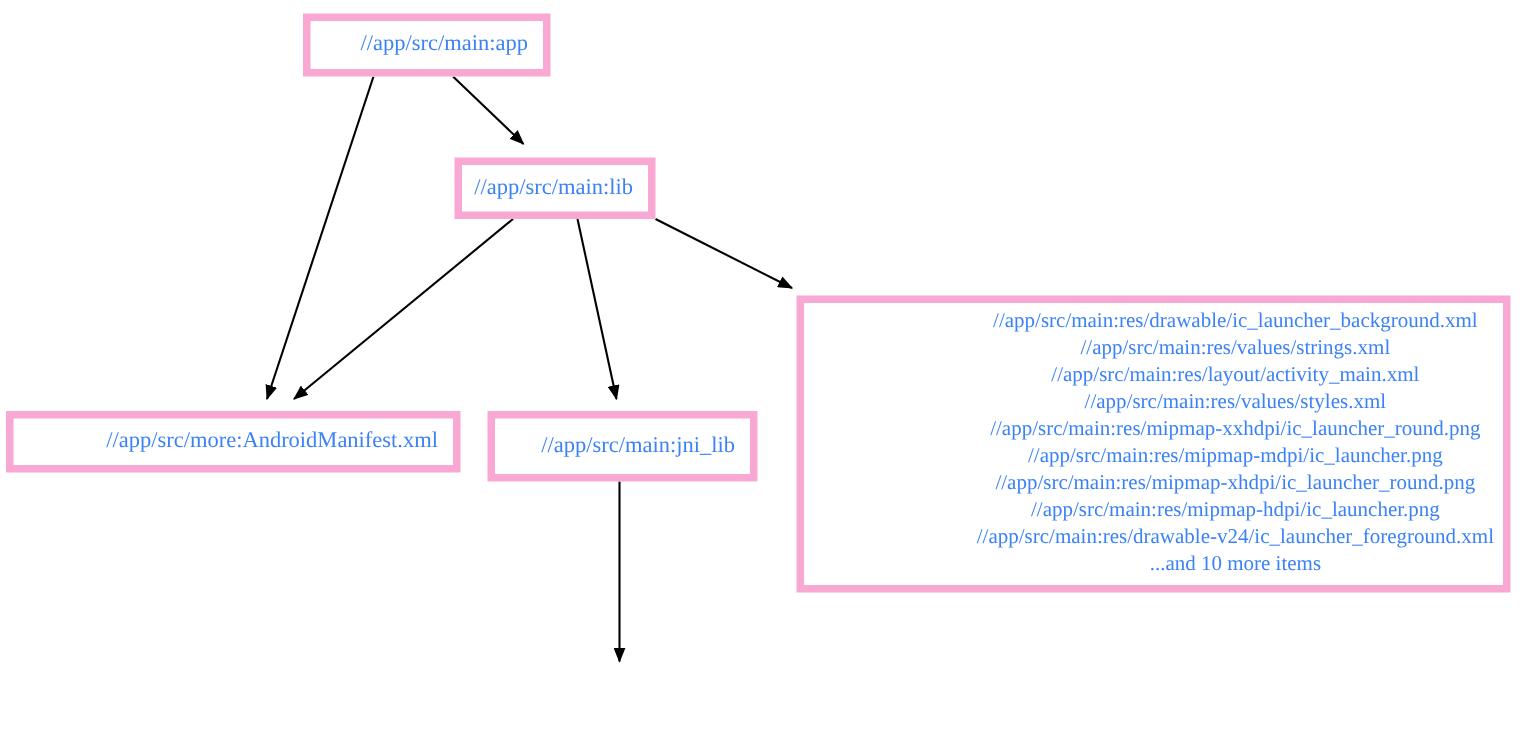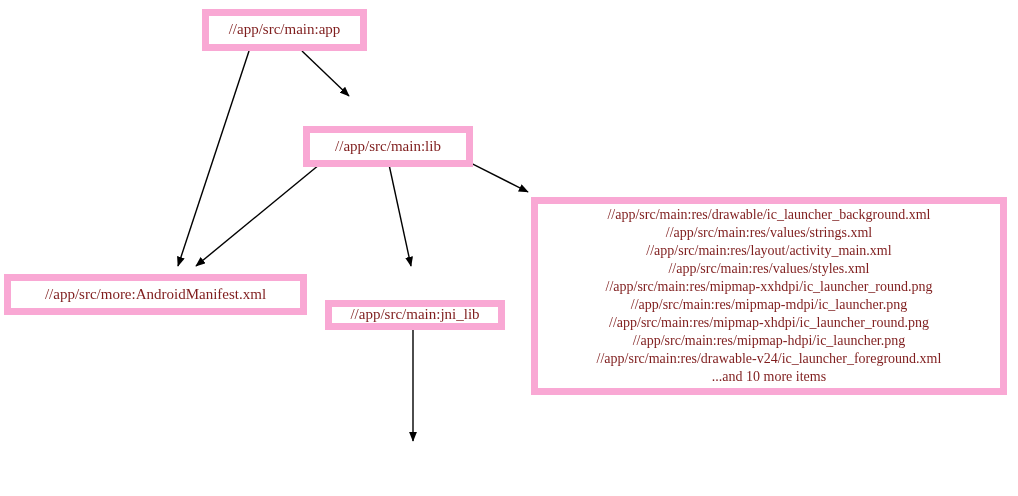--- a/index.html
+++ b/index.html
@@ -20,47 +20,47 @@
     position: absolute;
     left: 0;
     top: 0;
     width: 1018px;
     height: 496px;
     pointer-events: none;
   }
   .graph-node {
     position: absolute;
     box-sizing: border-box;
-    border: 7px solid #f9a8d4;
+    border: 5px solid #f9a8d4;
     background: #ffffff;
     display: flex;
     align-items: center;
-    justify-content: center;
+    justify-content: flex-end;
     text-align: center;
-    color: #7f1d1d;
+    color: #3b82f6;
     font-family: "Liberation Serif", "DejaVu Serif", serif;
     font-size: 15px;
     line-height: 1.02;
     white-space: nowrap;
   }
   .node-label {
     display: block;
     padding: 0 10px;
   }
   .node-multiline {
     white-space: pre;
     line-height: 18.1px;
     font-size: 14px;
     padding: 0 6px;
   }
   
   #node-app        { left: 202px; top:   9px; width: 165px; height:  42px; }
-  #node-lib        { left: 303px; top: 105px; width: 170px; height:  41px; margin-top: 21px; }
+  #node-lib        { left: 303px; top: 105px; width: 134px; height:  41px; }
   #node-manifest   { left:   4px; top: 274px; width: 303px; height:  41px; }
-  #node-jni        { left: 325px; top: 274px; width: 180px; height:  30px; margin-top: 26px; }
+  #node-jni        { left: 325px; top: 274px; width: 180px; height:  47px; }
   #node-resources  { left: 531px; top: 197px; width: 476px; height: 198px; }
   #node-nativelib  { left: 279px; top: 449px; width: 273px; height:  42px; }
 </style>
 </head>
 <body>
 
 <div id="graph-canvas">
 
   <svg id="edge-layer" viewBox="0 0 1018 496" width="1018" height="496" xmlns="http://www.w3.org/2000/svg">
     <defs>

